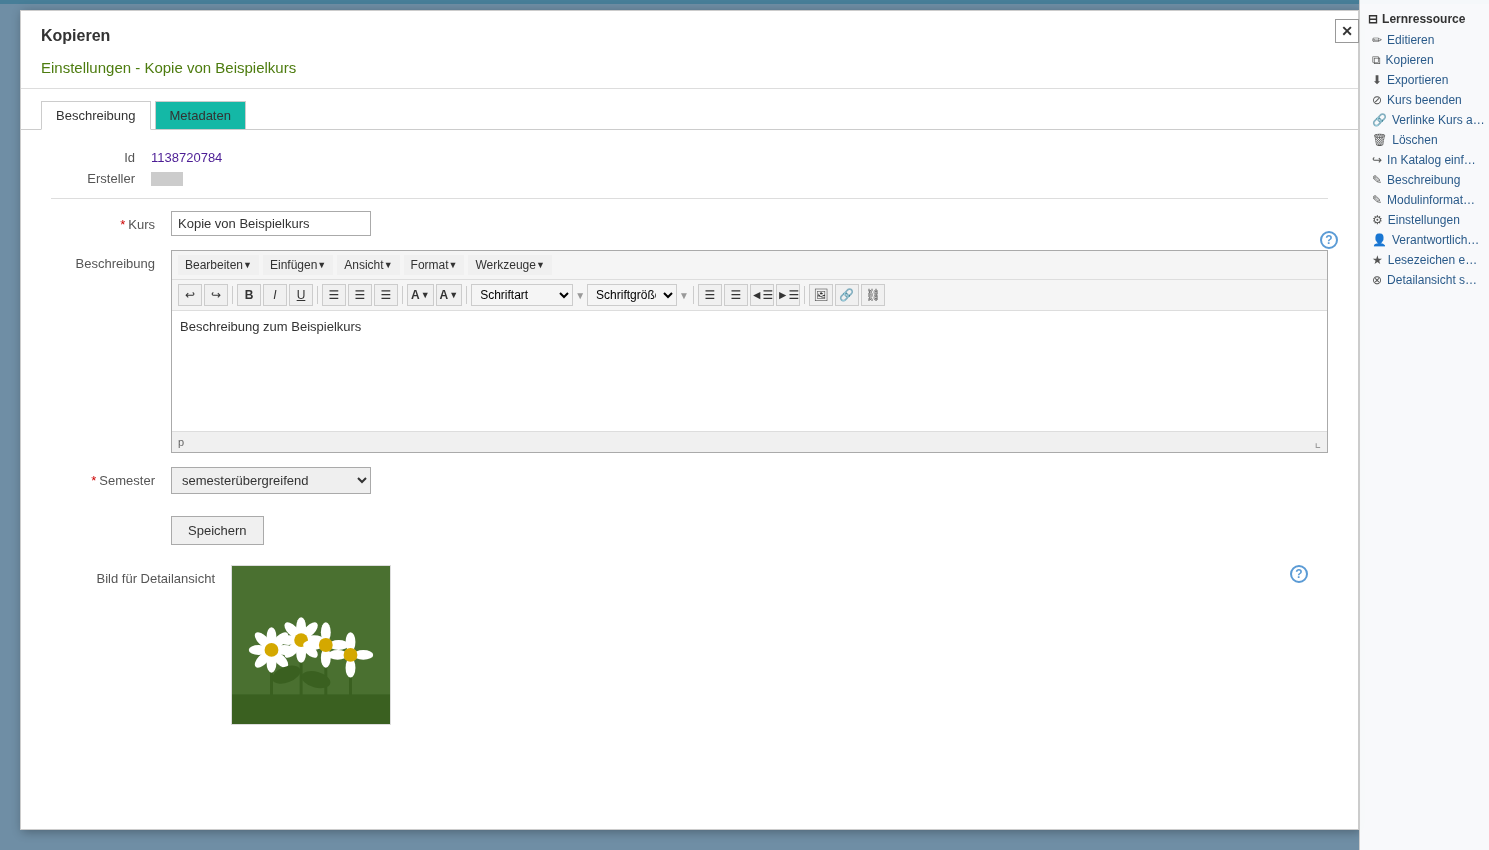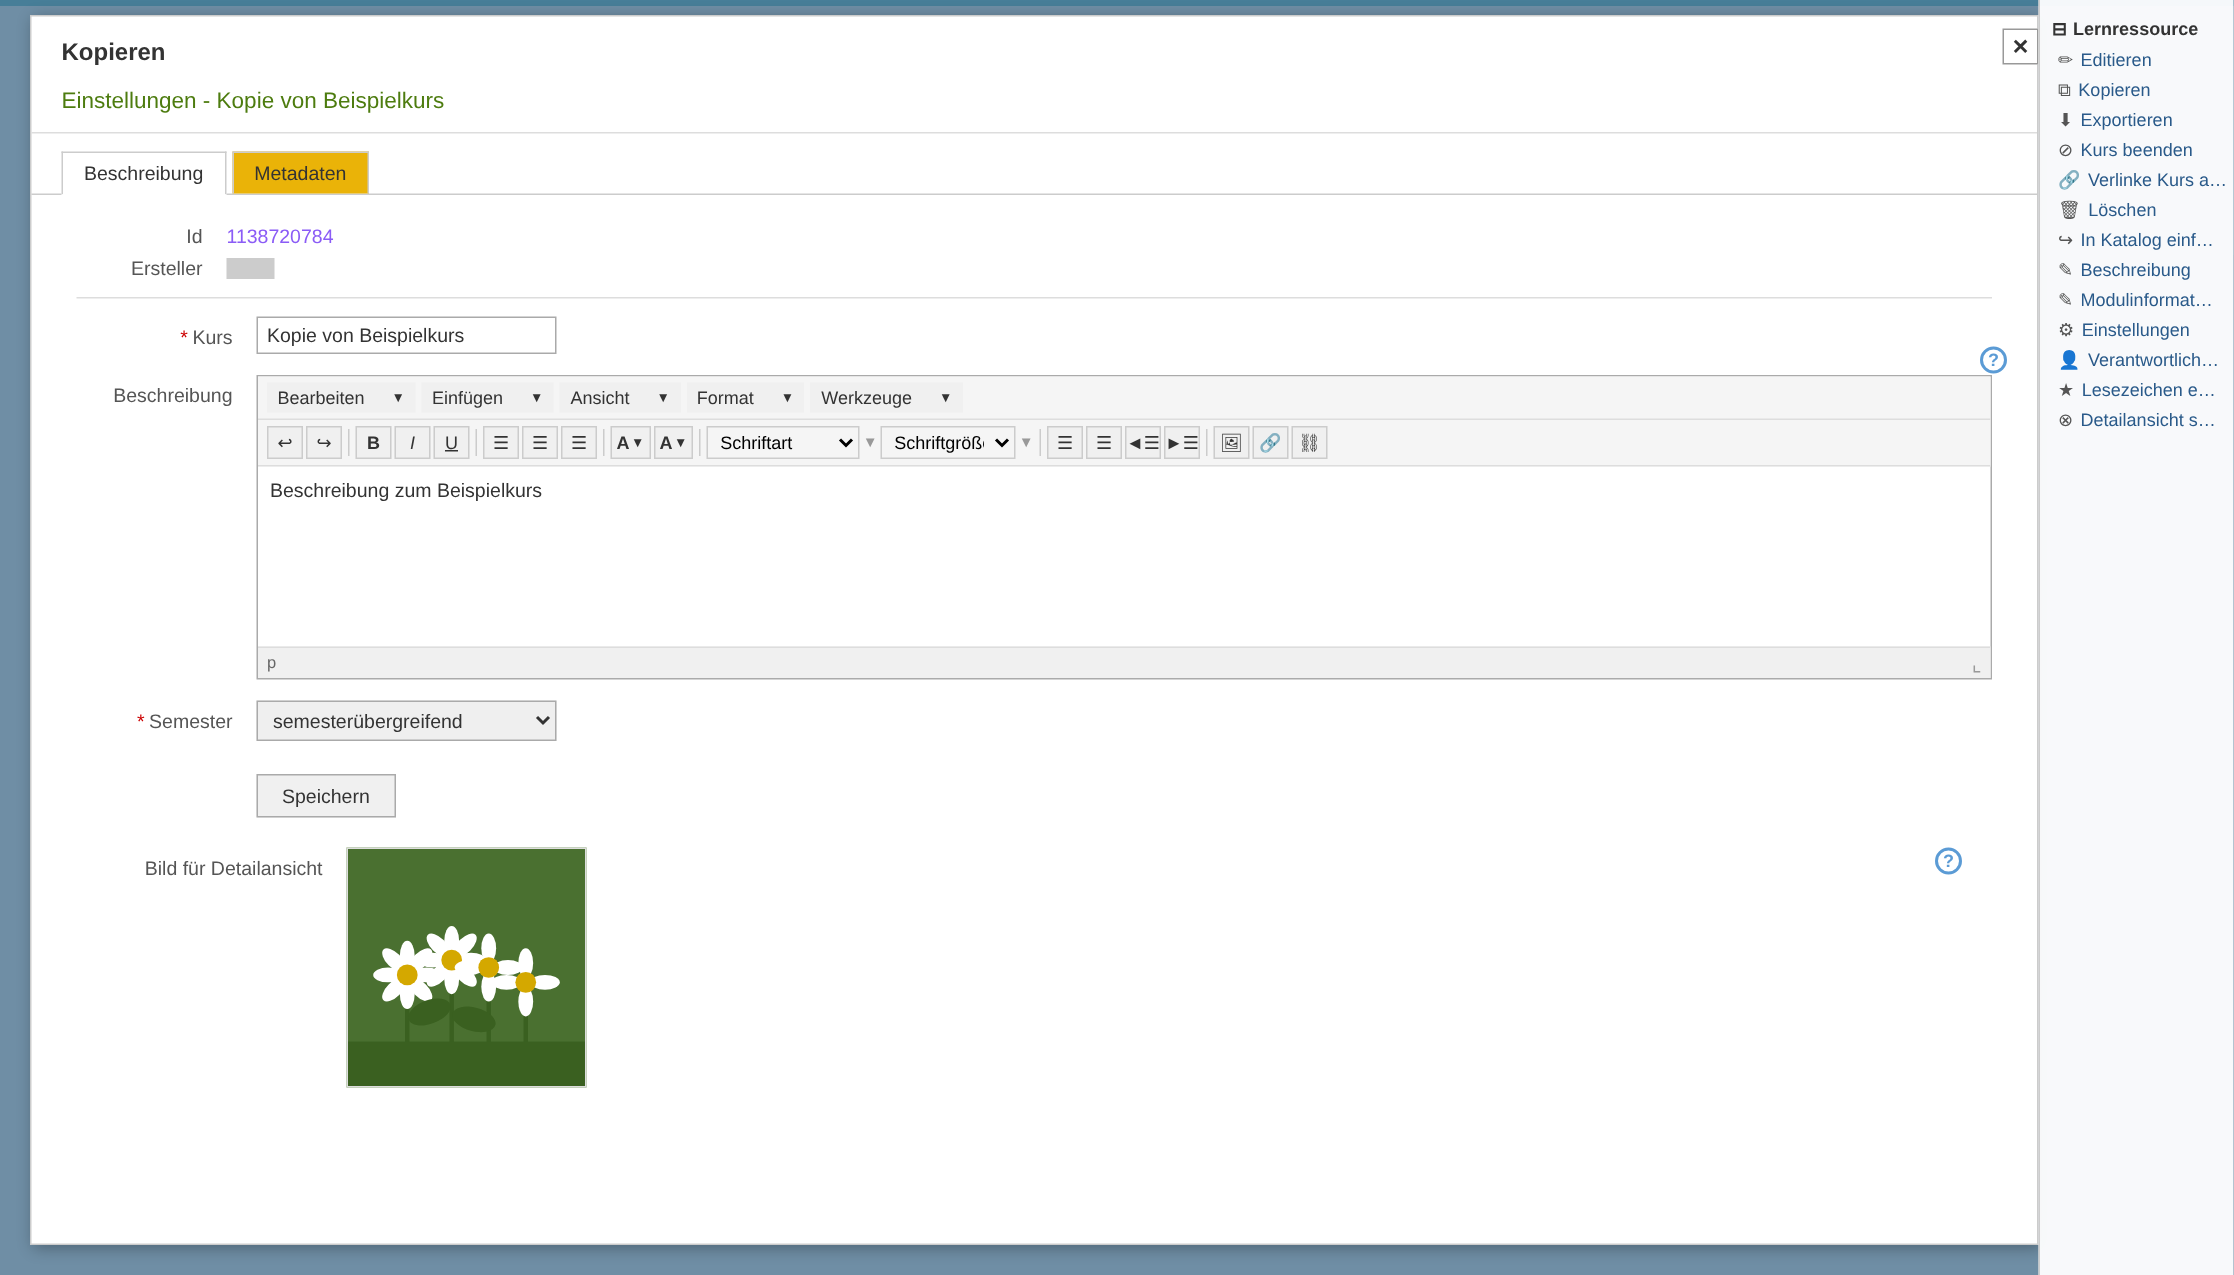--- a/index.html
+++ b/index.html
@@ -63,21 +63,21 @@
       padding: 12px 20px 0;
       border-bottom: 1px solid #ccc;
       gap: 4px;
     }
 
     .tab {
       padding: 6px 14px;
       border: 1px solid #ccc;
       border-bottom: none;
       cursor: pointer;
-      background: #eab308;
+      background: #14b8a6;
       font-size: 13px;
       color: #333;
     }
 
     .tab.active {
       background: #fff;
       border-bottom: 1px solid #fff;
       margin-bottom: -1px;
     }
 
@@ -96,21 +96,21 @@
 
     .info-label {
       width: 100px;
       text-align: right;
       padding-right: 16px;
       color: #555;
       font-size: 13px;
     }
 
     .info-value {
-      color: #8b5cf6;
+      color: #4c1d95;
       font-size: 13px;
     }
 
     .avatar-placeholder {
       width: 32px;
       height: 14px;
       background: #ccc;
       display: inline-block;
     }
 
@@ -178,21 +178,21 @@
 
     .menu-btn {
       padding: 2px 6px;
       font-size: 12px;
       background: #f0f0f0;
       border: 1px solid transparent;
       cursor: pointer;
       color: #333;
       display: inline-flex;
       align-items: center;
-      gap: 18px;
+      gap: 0;
     }
 
     .menu-chevron {
       font-size: 9px;
     }
 
     .editor-toolbar {
       display: flex;
       padding: 4px 6px;
       border-bottom: 1px solid #ddd;

